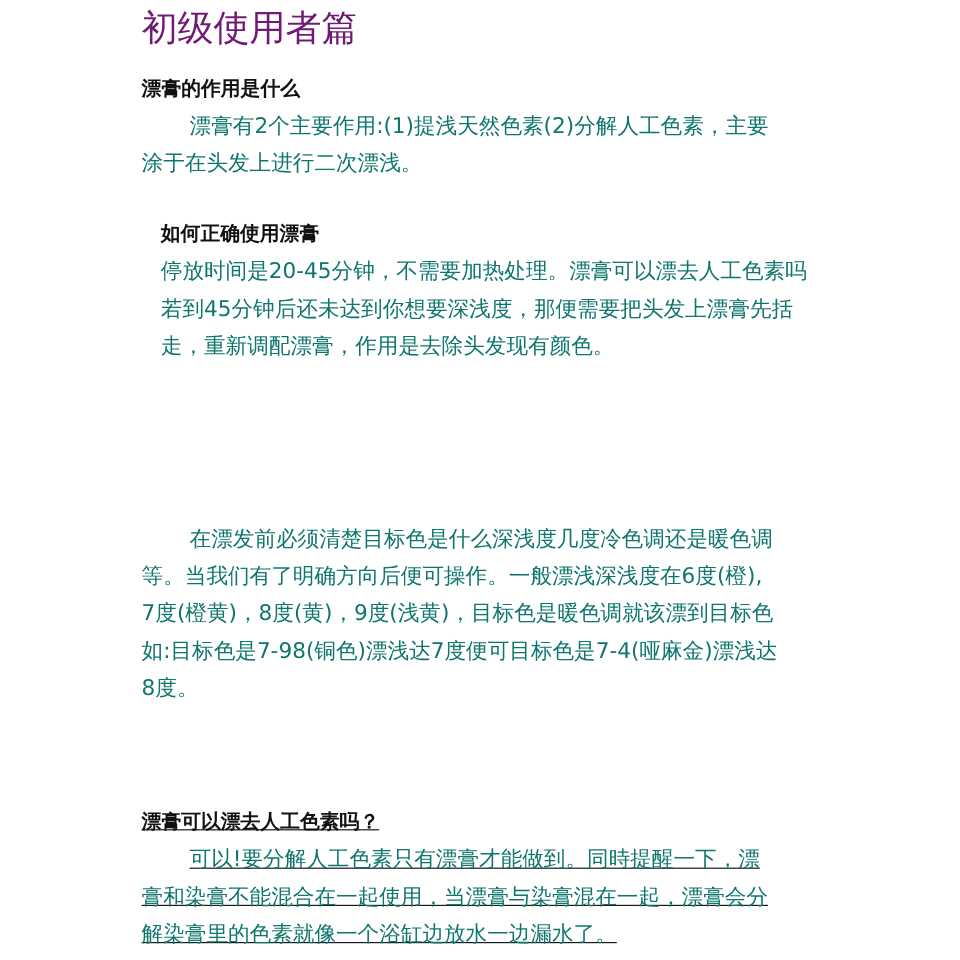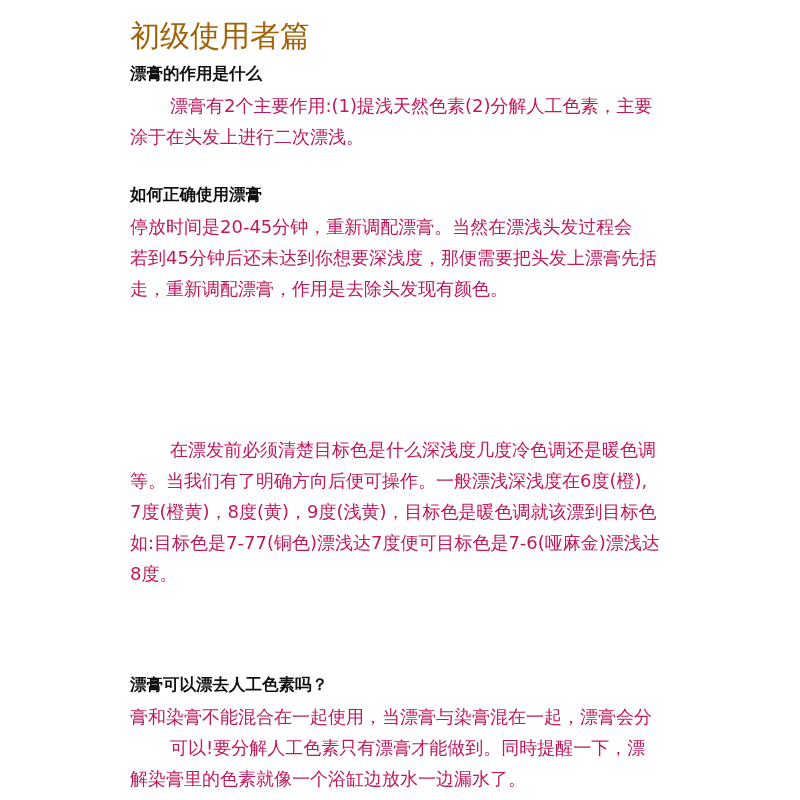--- a/index.html
+++ b/index.html
@@ -21,44 +21,44 @@
       top: 0;
       width: 570px;
     }
     .title {
       position: absolute;
       left: 0;
       top: 4px;
       font-size: 30px;
       font-weight: normal;
       line-height: 40px;
-      margin: 12px;
+      margin: 0;
       white-space: nowrap;
-      color: #a16207;
+      color: #701a75;
     }
     .section {
       position: absolute;
-      left: 12px;
+      left: 0;
       width: 570px;
     }
     .section-heading {
       font-size: 16.5px;
       font-weight: bold;
       line-height: 22px;
       margin: 0;
       white-space: nowrap;
       color: #111;
     }
     .section-body {
       margin: 5px 0 0 0;
       font-size: 18px;
       line-height: 31px;
       text-indent: 40px;
       text-align: justify;
-      color: #be185d;
+      color: #0f766e;
     }
     .line {
       display: block;
       white-space: nowrap;
     }
     .line.first {
       padding-left: 40px;
     }
     .section-body.lines {
       text-indent: 0;
@@ -72,41 +72,41 @@
   <h1 class="title">初级使用者篇</h1>
 
   <div class="section" style="top:63px;">
     <h2 class="section-heading">漂膏的作用是什么</h2>
     <div class="section-body lines">
       <span class="line first">漂膏有2个主要作用:(1)提浅天然色素(2)分解人工色素，主要</span>
       <span class="line">涂于在头发上进行二次漂浅。</span>
     </div>
   </div>
 
-  <div class="section" style="top:184px;">
+  <div class="section" style="top:184px;margin-left:16px;">
     <h2 class="section-heading">如何正确使用漂膏</h2>
     <div class="section-body lines">
-      <span class="line">停放时间是20-45分钟，重新调配漂膏。当然在漂浅头发过程会</span>
+      <span class="line">停放时间是20-45分钟，不需要加热处理。漂膏可以漂去人工色素吗</span>
       <span class="line">若到45分钟后还未达到你想要深浅度，那便需要把头发上漂膏先括</span>
       <span class="line">走，重新调配漂膏，作用是去除头发现有颜色。</span>
     </div>
   </div>
 
   <div class="section" style="top:429px;">
     <div class="section-body lines">
       <span class="line first">在漂发前必须清楚目标色是什么深浅度几度冷色调还是暖色调</span>
       <span class="line">等。当我们有了明确方向后便可操作。一般漂浅深浅度在6度(橙),</span>
       <span class="line">7度(橙黄)，8度(黄)，9度(浅黄)，目标色是暖色调就该漂到目标色</span>
-      <span class="line">如:目标色是7-77(铜色)漂浅达7度便可目标色是7-6(哑麻金)漂浅达</span>
+      <span class="line">如:目标色是7-98(铜色)漂浅达7度便可目标色是7-4(哑麻金)漂浅达</span>
       <span class="line">8度。</span>
     </div>
   </div>
 
-  <div class="section" style="top:674px;">
+  <div class="section" style="top:674px;text-decoration:underline;">
     <h2 class="section-heading">漂膏可以漂去人工色素吗？</h2>
     <div class="section-body lines">
+      <span class="line first">可以!要分解人工色素只有漂膏才能做到。同時提醒一下，漂</span>
       <span class="line">膏和染膏不能混合在一起使用，当漂膏与染膏混在一起，漂膏会分</span>
-      <span class="line first">可以!要分解人工色素只有漂膏才能做到。同時提醒一下，漂</span>
       <span class="line">解染膏里的色素就像一个浴缸边放水一边漏水了。</span>
     </div>
   </div>
 
 </div>
 
 </body></html>

